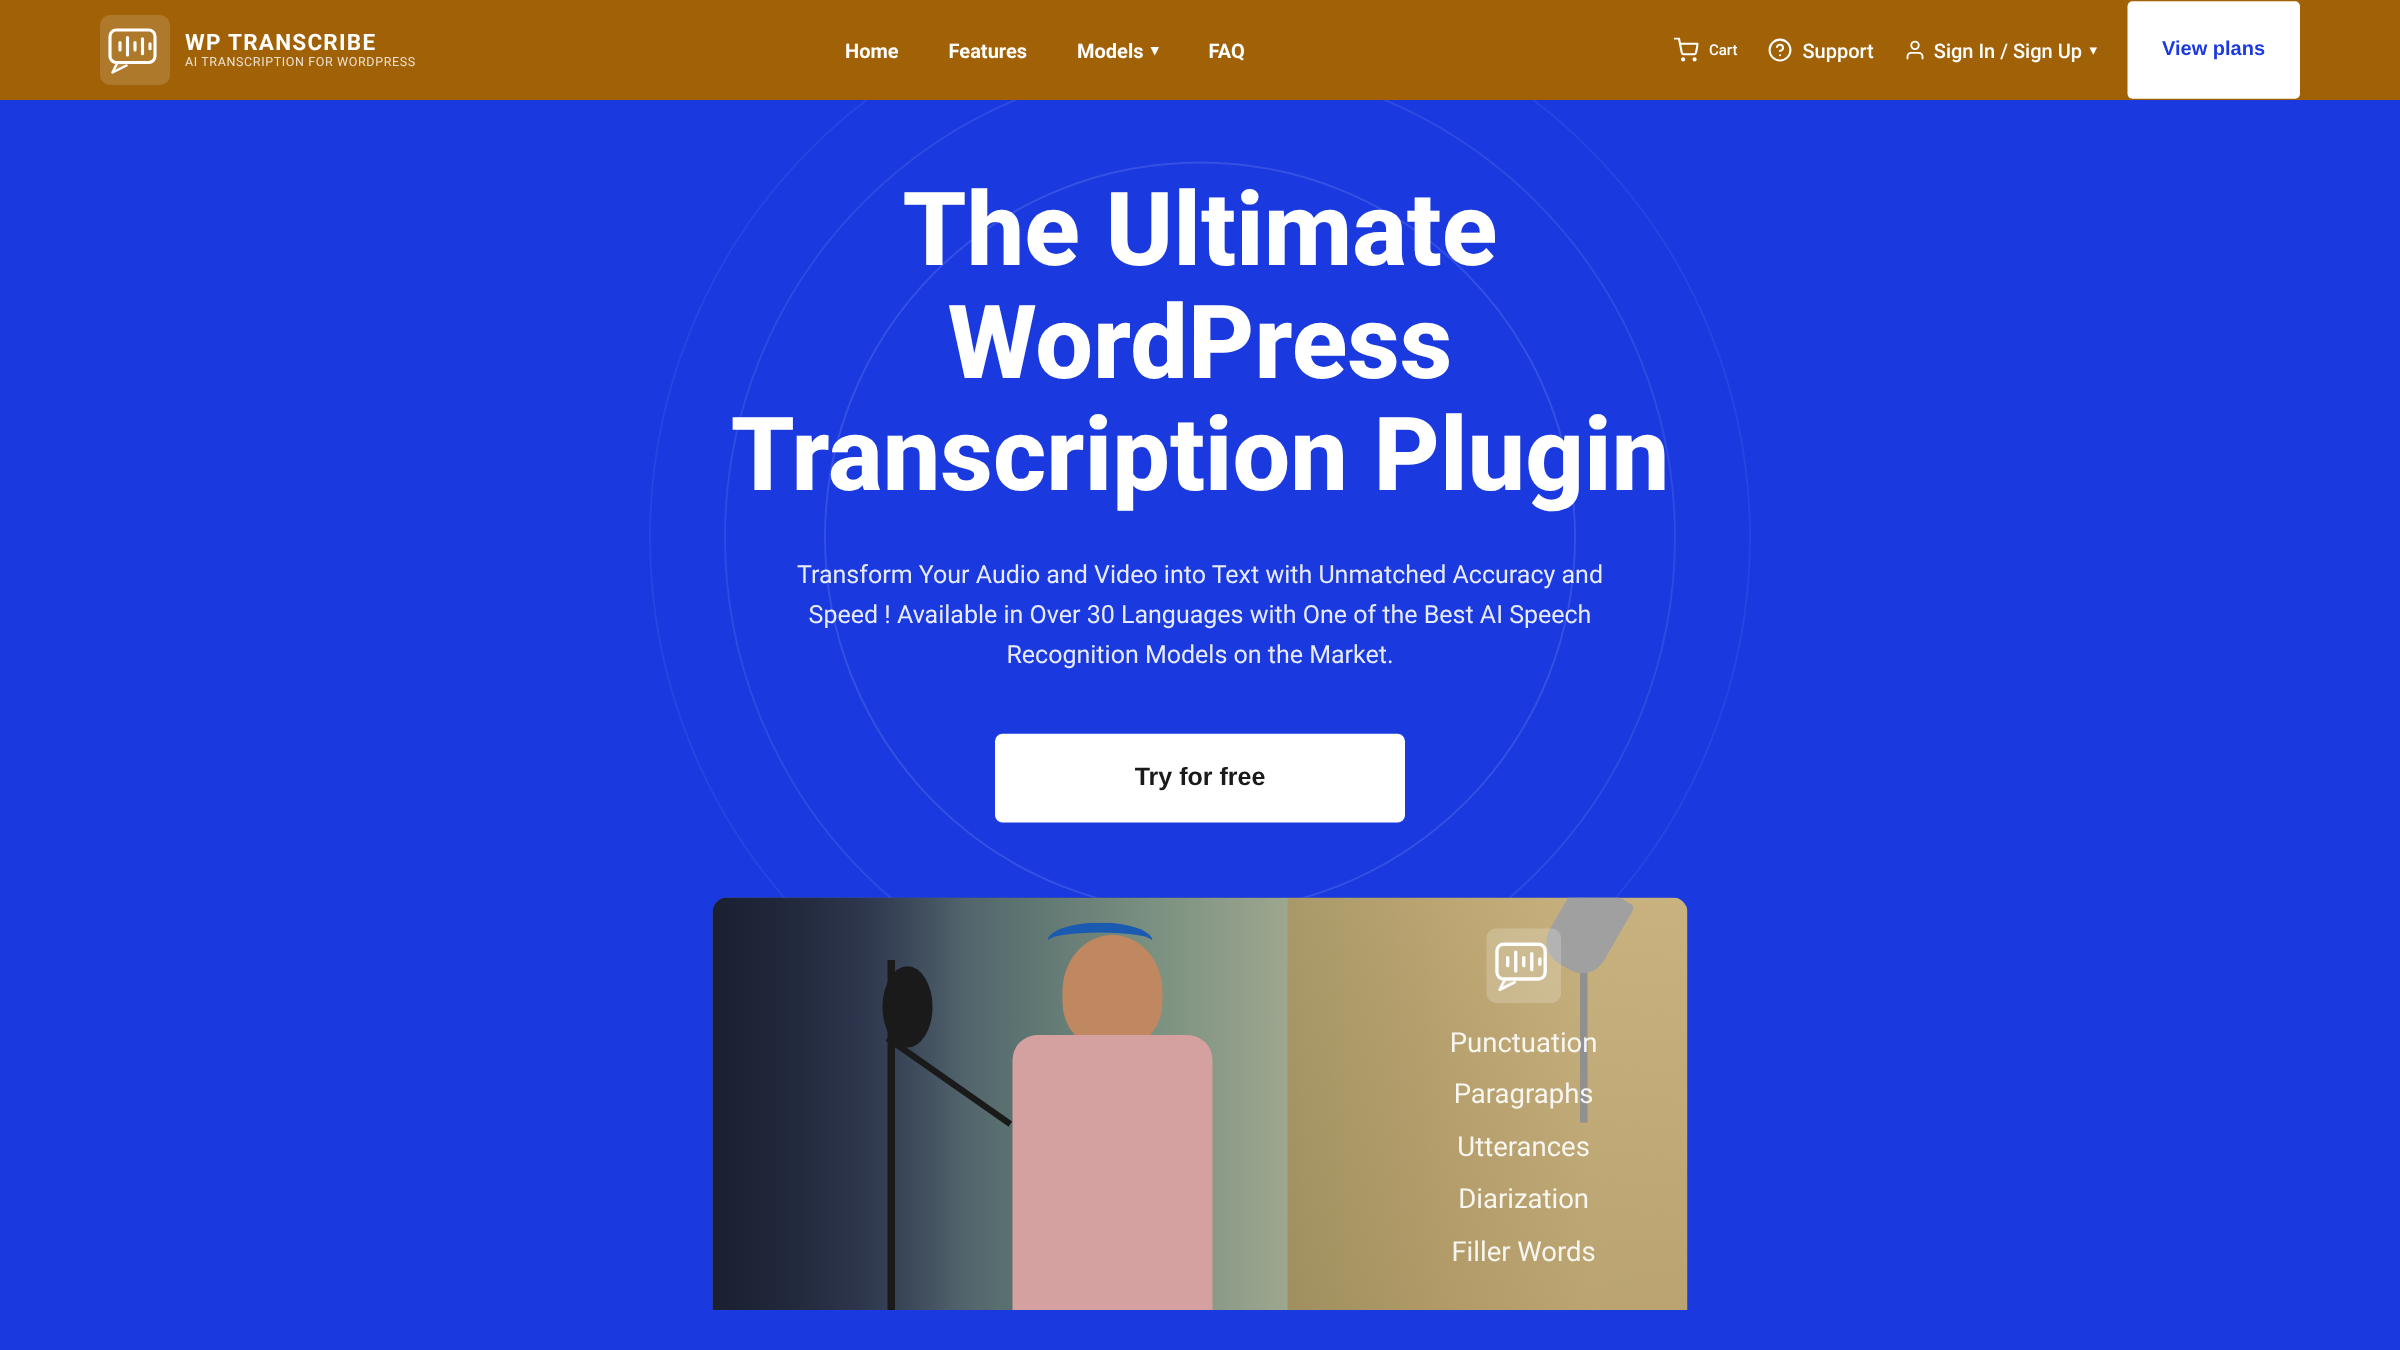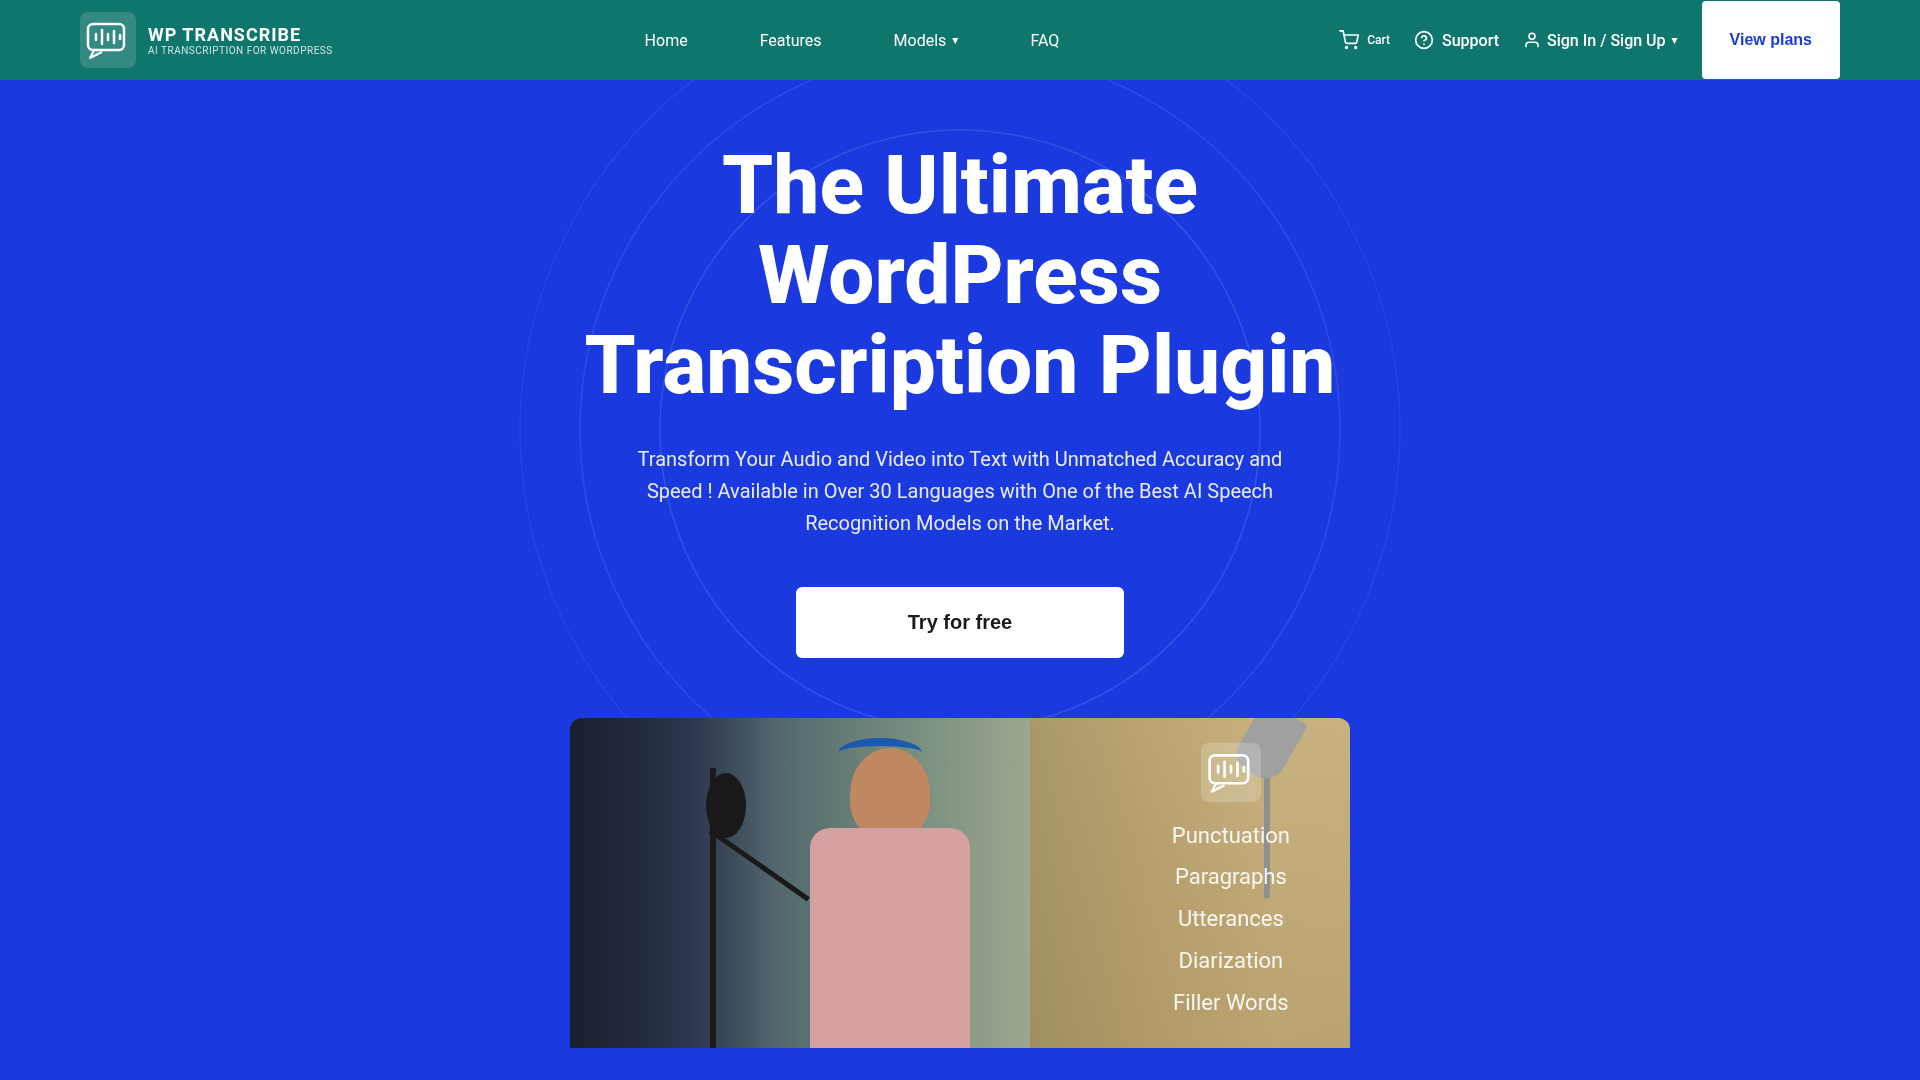--- a/index.html
+++ b/index.html
@@ -16,21 +16,21 @@
       overflow-x: hidden;
     }
 
     
     .navbar {
       display: flex;
       align-items: center;
       justify-content: space-between;
       padding: 0 80px;
       height: 80px;
-      background: #0f766e;
+      background: #a16207;
       position: relative;
       z-index: 10;
     }
 
     .logo-area {
       display: flex;
       align-items: center;
       gap: 12px;
       text-decoration: none;
     }
@@ -63,22 +63,21 @@
       display: flex;
       align-items: center;
       gap: 40px;
       list-style: none;
     }
 
     .nav-links a {
       color: white;
       text-decoration: none;
       font-size: 16px;
-      font-weight: 400;
-      margin-left: 32px;
+      font-weight: 700;
     }
 
     .nav-links .product-link {
       display: flex;
       align-items: center;
       gap: 6px;
     }
 
     .nav-links .chevron {
       font-size: 12px;
@@ -196,21 +195,21 @@
       position: relative;
       max-width: 780px;
       margin: 0 auto;
       border-radius: 12px 12px 0 0;
       overflow: hidden;
     }
 
     
     .feature-overlay {
       position: absolute;
-      right: 60px;
+      right: 72px;
       top: 50%;
       transform: translateY(-50%);
       color: white;
       z-index: 5;
     }
 
     .feature-overlay-icon {
       margin-bottom: 8px;
     }
 

